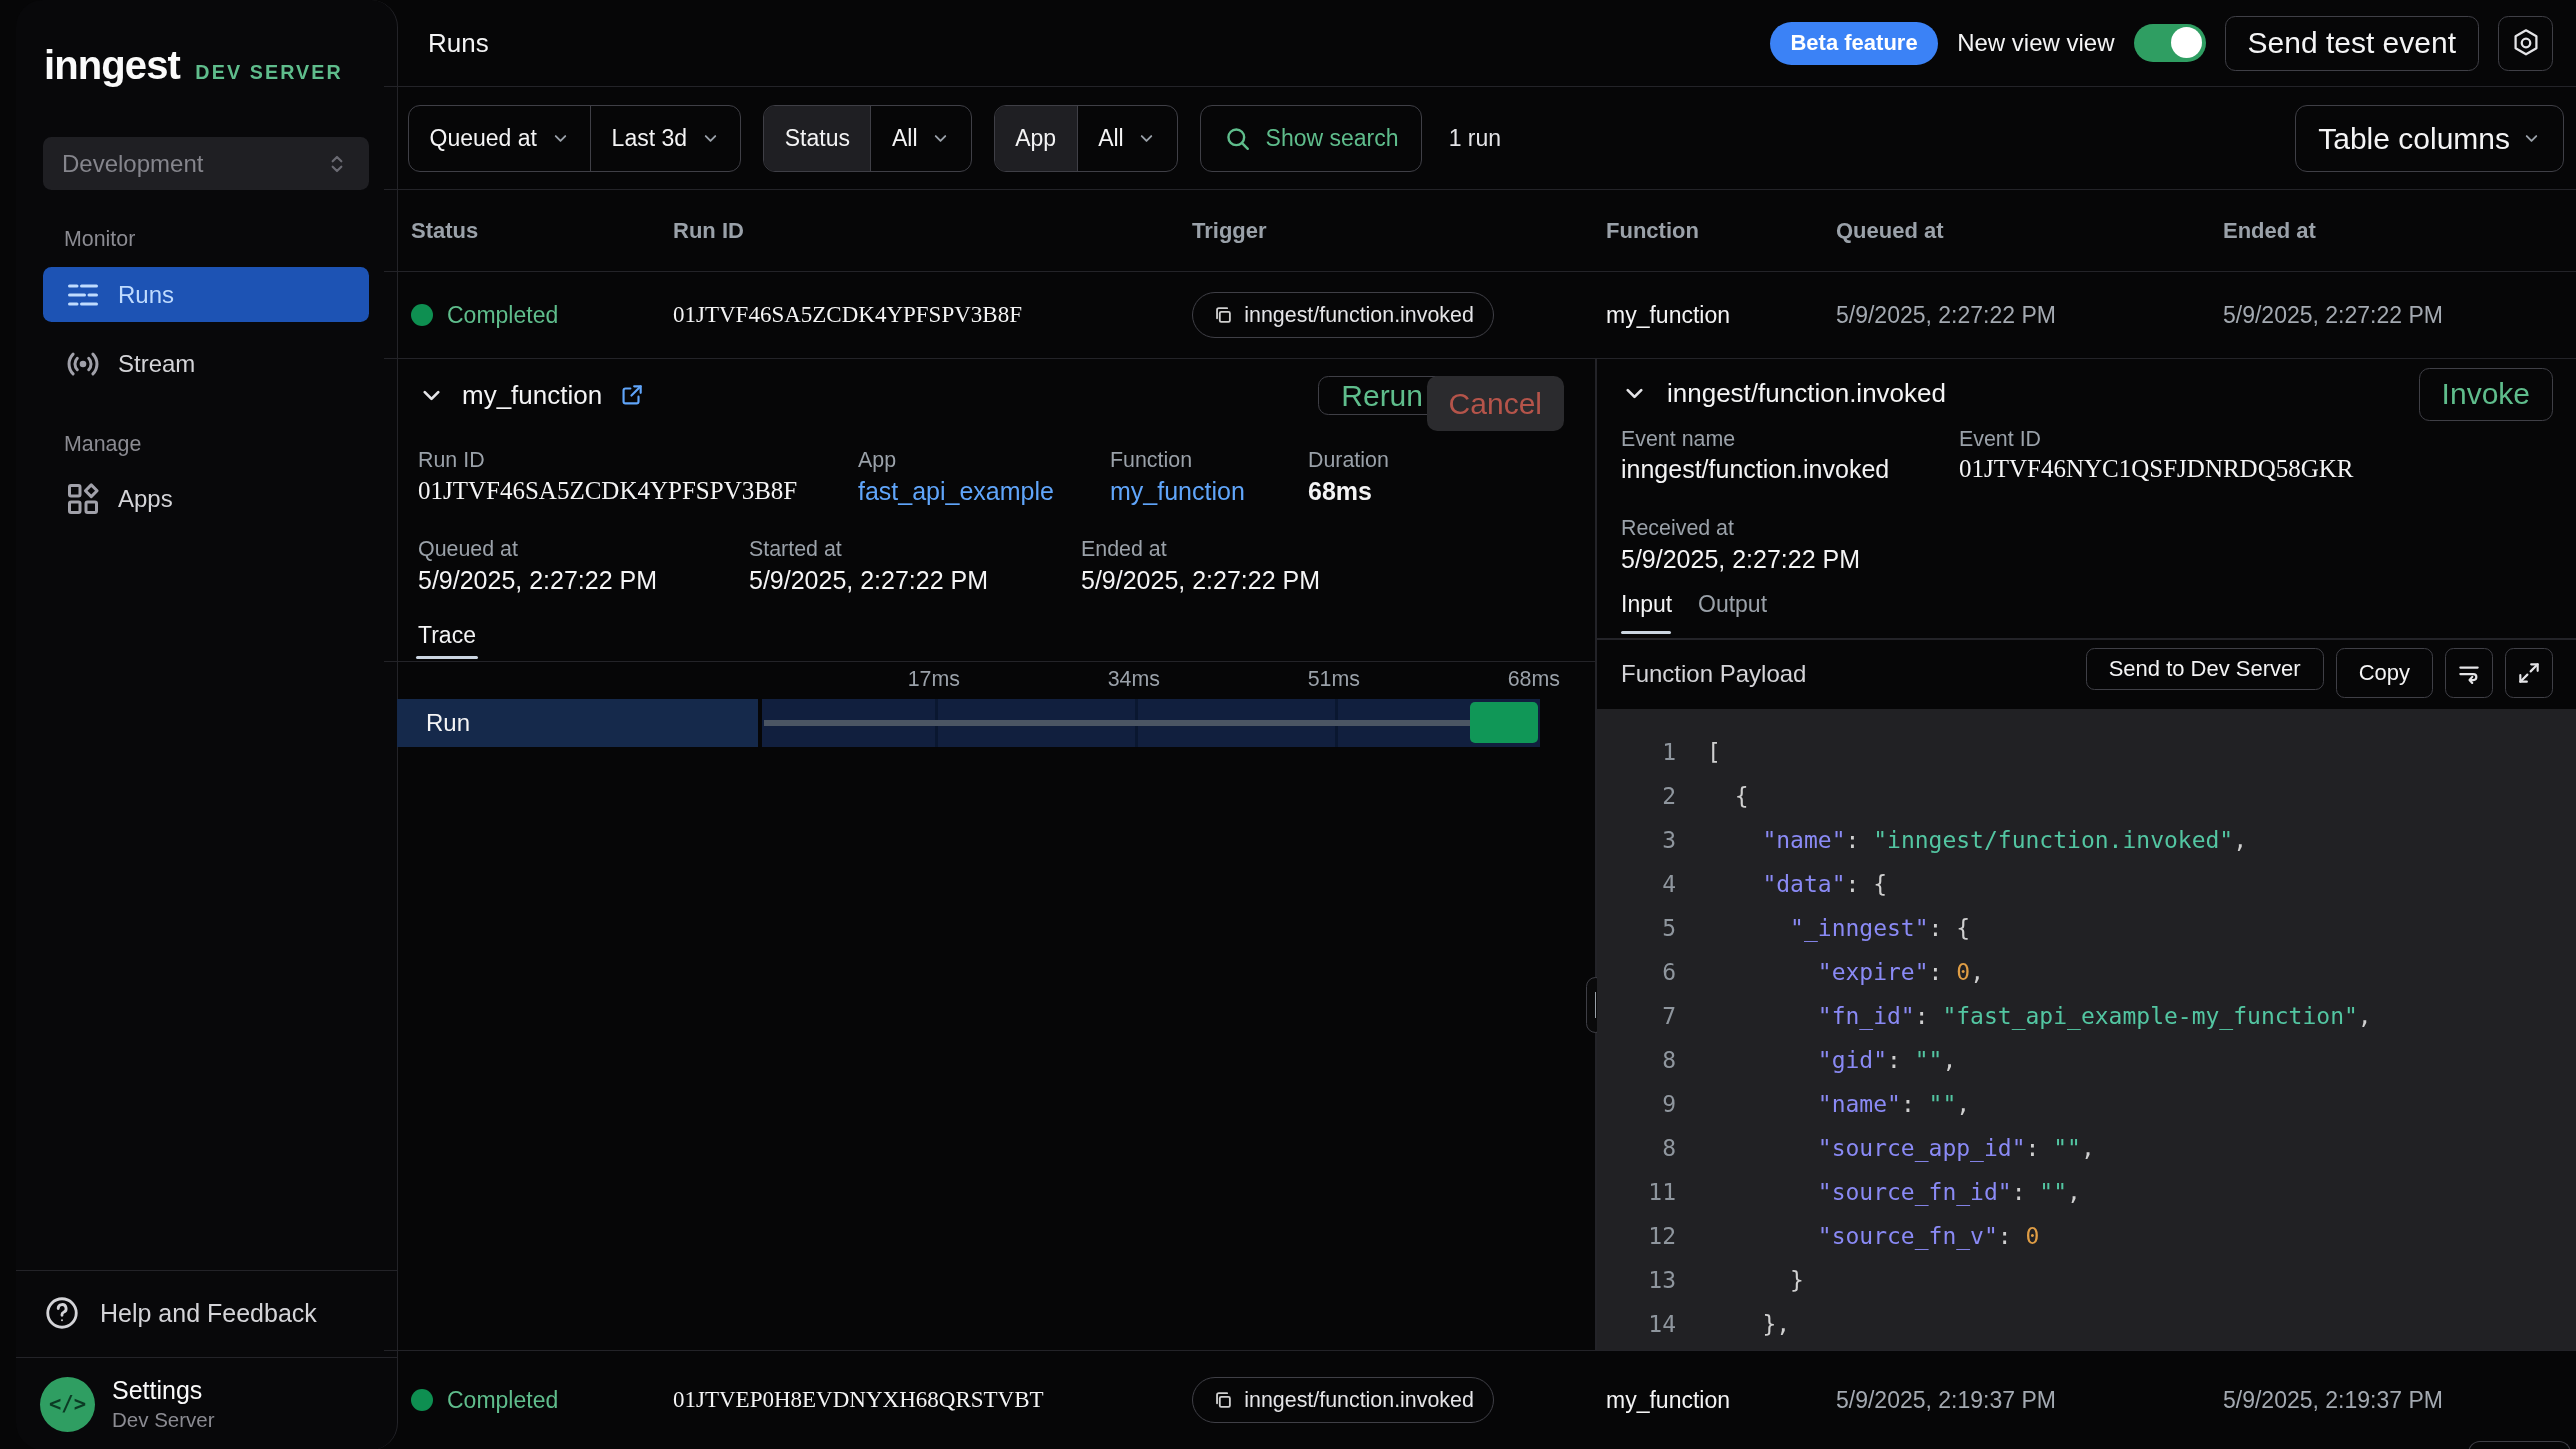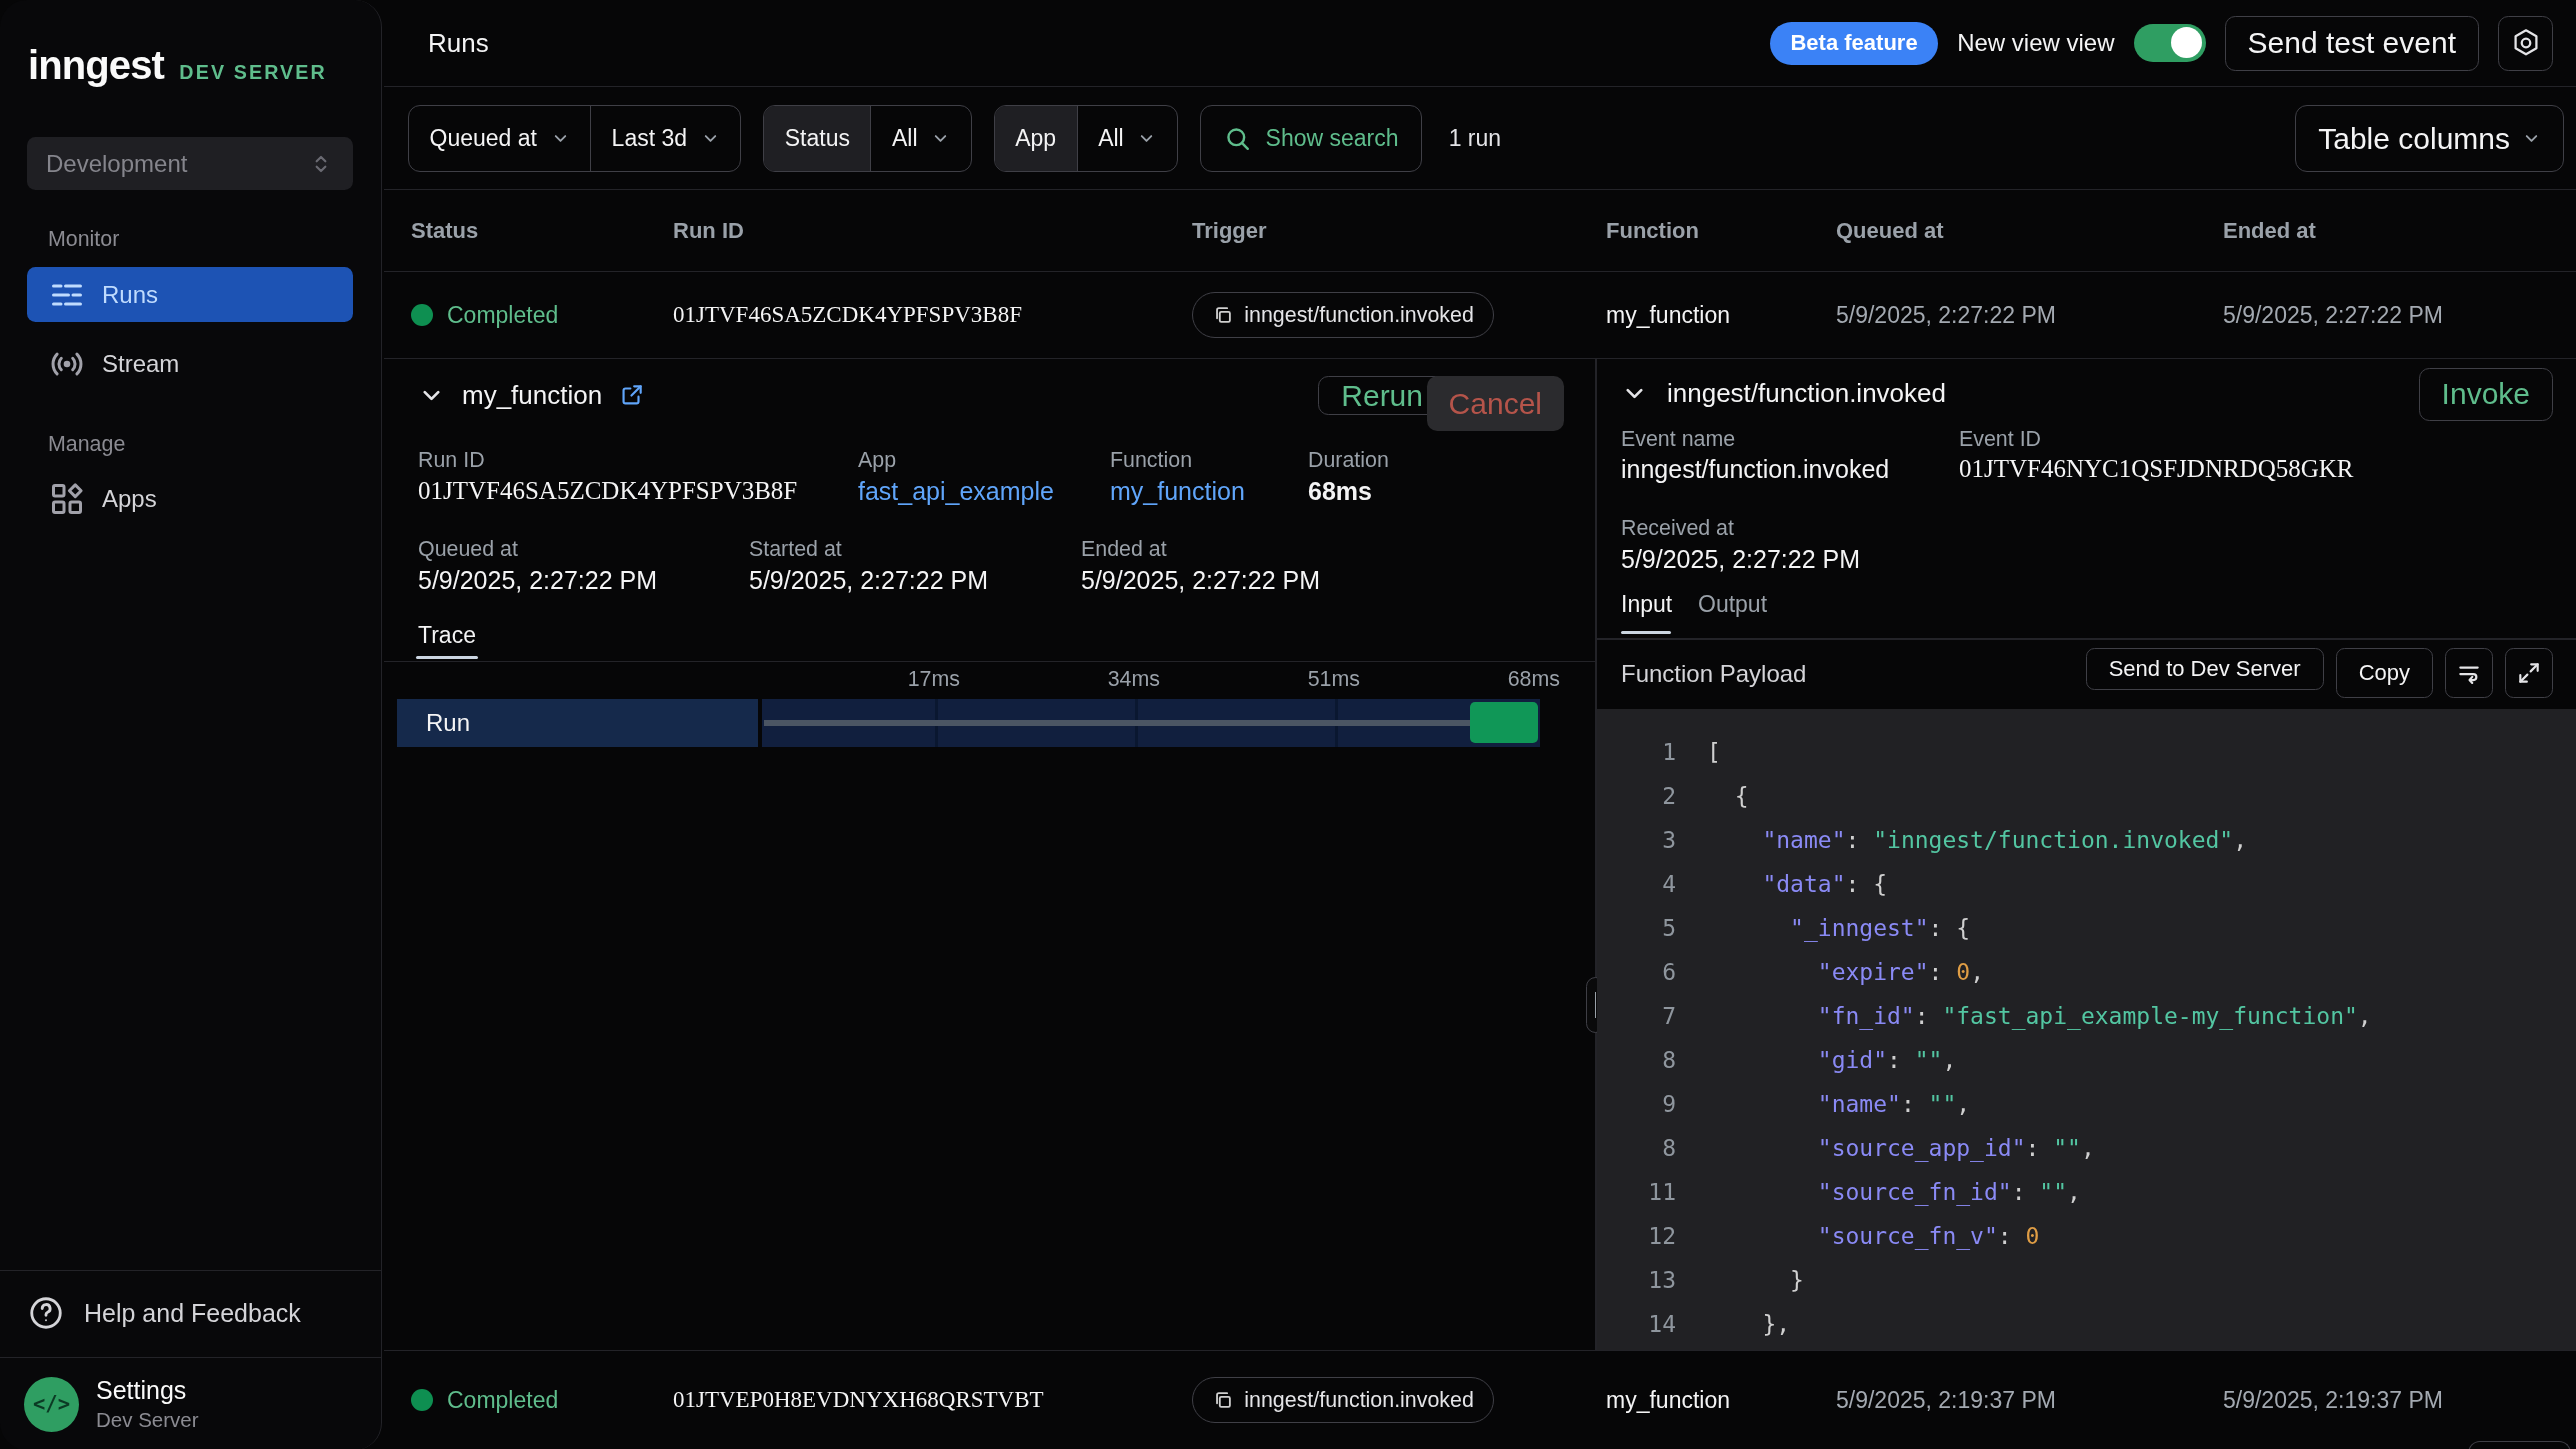--- a/index.html
+++ b/index.html
@@ -1,21 +1,21 @@
 <!DOCTYPE html>
 <html style="--accent-green: #5fbd8c; --badge-blue: #3b82f6; --link-blue: #60a5fa; --trace-green: #109757; --json-key: #8a8af5; --json-string: #53c6a2; --json-number: #df9d45;font-size:13.7px"><head>
 <meta charset="utf-8">
 <style>
   * { margin:0; padding:0; box-sizing:border-box; }
   html,body { width:2576px; height:1450px; background:#060607; color:#e4e4e7;
     font-family:"Liberation Sans", sans-serif; overflow:hidden; position:relative; }
   svg { display:block; }
 
   
-  .sidebar { position:absolute; left:0; top:0; width:382px; height:1450px;
+  .sidebar { position:absolute; left:16px; top:0; width:382px; height:1450px;
     background:#08080a; border-right:1.7px solid #232328;border-radius:27px; }
   .logo-row { position:absolute; left:28px; top:43px; display:flex; align-items:baseline; gap:15.4px; }
   .logo { font-size:40px; font-weight:800; color:#fafafa; letter-spacing:-0.9px; }
   .env-label { font-size:19.7px; font-weight:600; letter-spacing:2.1px; color:var(--accent-green,#5fbd8c); }
   .ws-select { position:absolute; left:27px; top:137px; width:326px; height:53px; background:#1f1f23;
     border-radius:8.5px; display:flex; align-items:center; padding:0 19px; color:#85858c; font-size:24px; }
   .ws-select .updown { margin-left:auto; }
   .side-section-label { position:absolute; left:48px; font-size:21.4px; color:#8b8b92; }
   .side-item { position:absolute; left:27px; width:326px; height:55px; border-radius:8.5px;
     display:flex; align-items:center; padding:0 22px; gap:17px; font-size:24px; color:#d4d4d8; cursor:pointer; }

